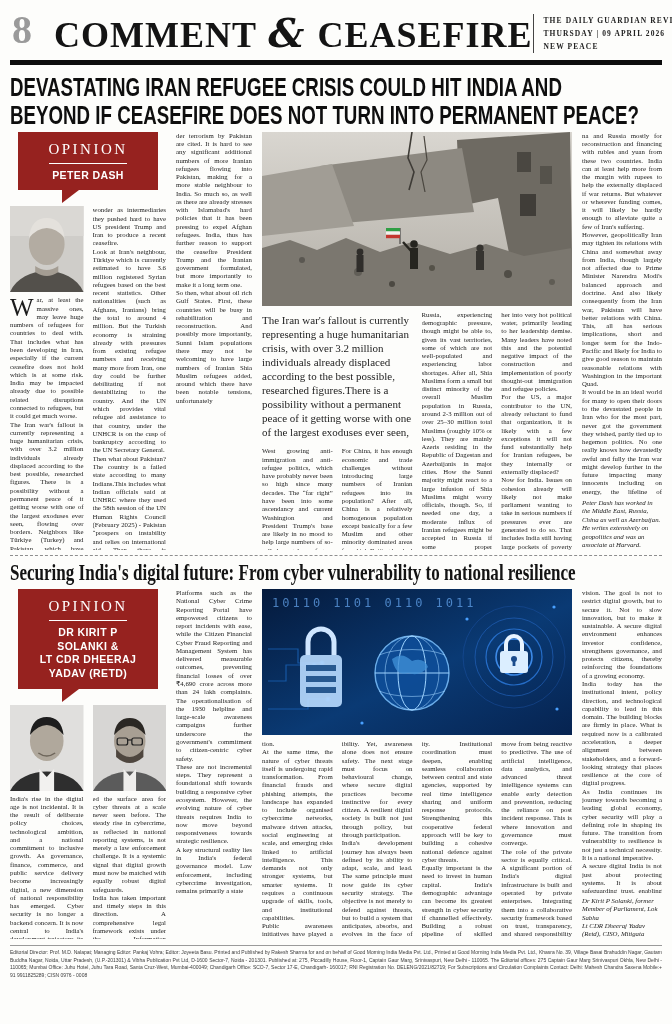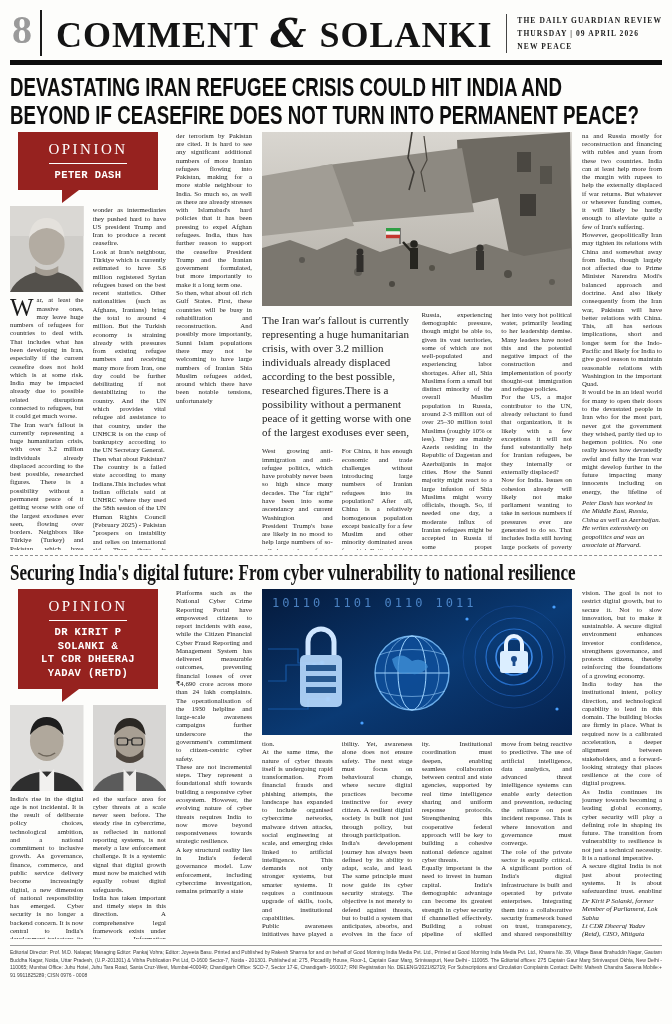--- a/index.html
+++ b/index.html
@@ -28,21 +28,21 @@
   .art{display:grid;grid-template-columns:156px 76px 1fr 80px;gap:10px;margin:2px 10px 0;overflow:hidden;}
   .a1{height:418px;}
   .a2{height:350px;}
   .nt{font-size:6.8px;line-height:1.22;text-align:justify;color:#1b1b1b;white-space:pre-line;overflow:hidden;}
   .tall{height:100%;}
   .dc::first-letter{float:left;font-size:25px;line-height:.78;padding:2px 3px 0 0;font-weight:400;}
   
   .opbox{background:#96221f;color:#fff;text-align:center;margin:0 8px;padding:9px 20px 8px;}
   .optitle{font-size:15px;letter-spacing:2.5px;font-weight:500;}
   .oprule{height:1px;background:#fff;width:78%;margin:5px auto 5px;}
-  .opname{font-family:Liberation Mono, monospace;font-weight:700;font-size:10.5px;
+  .opname{font-family:Liberation Sans, sans-serif;font-weight:700;font-size:10.5px;
           letter-spacing:.4px;line-height:1.3;white-space:pre-line;}
   .optail{width:0;height:0;border-top:13px solid #96221f;border-right:17px solid transparent;margin-left:52px;}
   .railcols{display:flex;gap:9px;margin-top:3px;height:100%;overflow:hidden;}
   .railcol{flex:1;min-width:0;display:flex;flex-direction:column;overflow:hidden;}
   .authorphoto{width:100%;height:86px;flex:none;margin-bottom:4px;display:block;}
   .rail{display:flex;flex-direction:column;overflow:hidden;}
   
   .mid{display:flex;flex-direction:column;overflow:hidden;}
   .mainphoto{width:100%;flex:none;display:block;}
   .midcols{display:flex;gap:9px;margin-top:5px;flex:1;overflow:hidden;}
@@ -61,21 +61,21 @@
 </style>
 </head>
 <body>
 
 <div class="page">
 
   <header>
     <div class="hrow">
       <div class="pagenum">8</div>
       <div class="vrule"></div>
-      <div class="section-title"><span>COMMENT</span> <span class="amp">&amp;</span> <span>SOLANKI</span></div>
+      <div class="section-title"><span>COMMENT</span> <span class="amp">&amp;</span> <span>CEASEFIRE</span></div>
       <div class="mast">
         <div>THE DAILY GUARDIAN REVIEW</div>
         <div>THURSDAY | 09 APRIL 2026</div>
         <div>NEW PEACE</div>
       </div>
     </div>
     <div class="bar"></div>
   </header>
 
   <h1 class="headline1">DEVASTATING IRAN REFUGEE CRISIS COULD HIT INDIA AND

